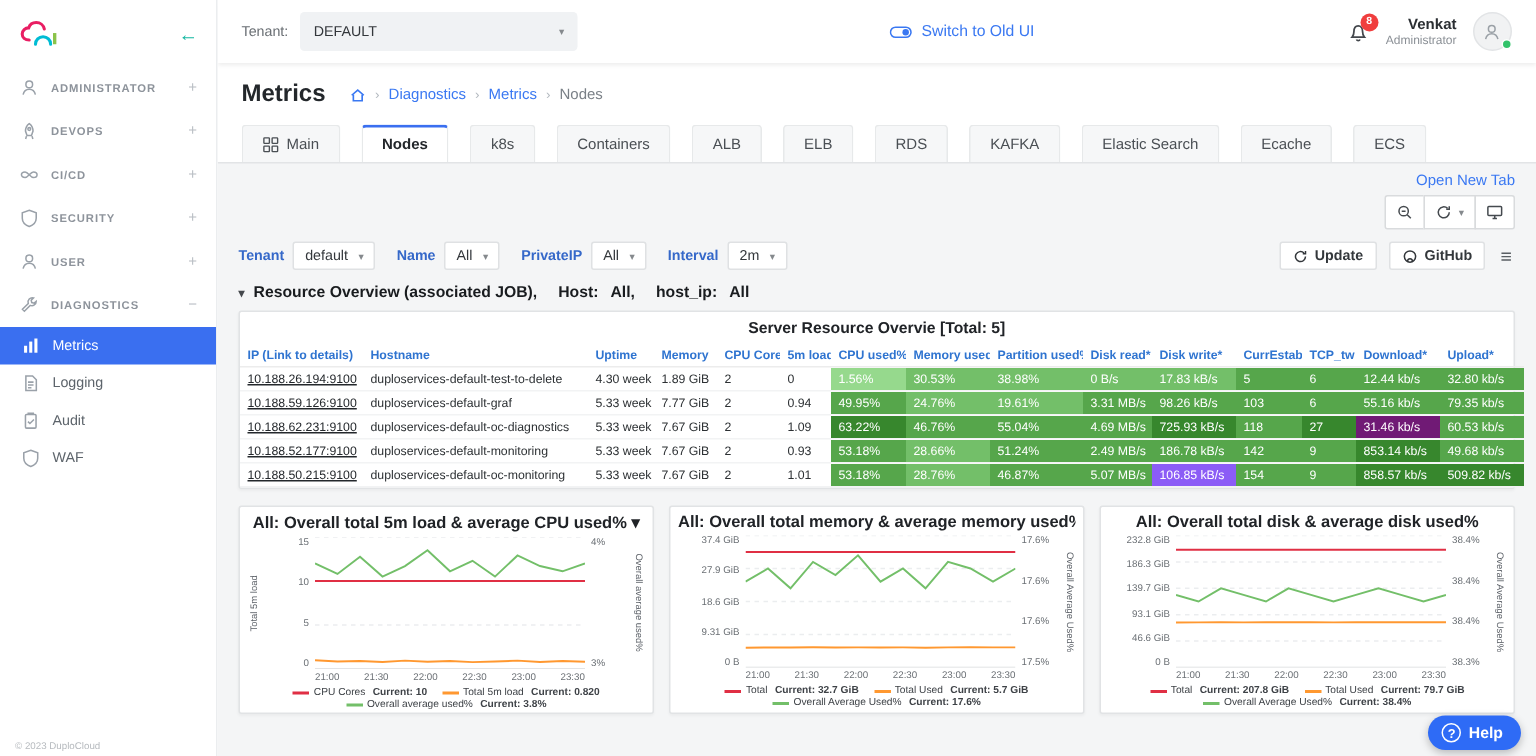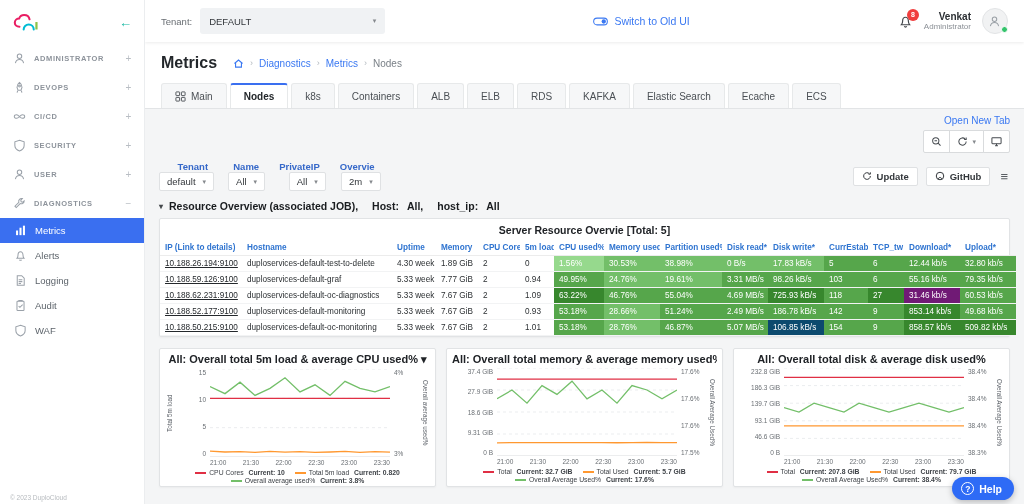--- a/index.html
+++ b/index.html
@@ -43,38 +43,38 @@
   .main{position:absolute;left:145px;top:42px;right:0;bottom:0;display:flex;flex-direction:column;overflow:hidden;}
   .page-head{background:#fff;padding:12px 16px 0;flex:none;}
   .title-row{display:flex;align-items:center;gap:16px;}
   .page-title{font-size:16px;font-weight:bold;color:#23272b;}
   .breadcrumb{display:flex;align-items:center;gap:6px;font-size:10px;}
   .home-ic{color:#3a78f2;display:flex;cursor:pointer;}
   .home-ic svg{width:11px;height:11px;stroke:currentColor;fill:none;stroke-width:1.2;}
   .crumb-link{color:#3a78f2;cursor:pointer;}
   .crumb-current{color:#7a8087;}
   .crumb-sep{color:#b3b9bf;font-size:9px;}
-  .tabs{display:flex;gap:3px;margin-top:11px;}
+  .tabs{display:flex;gap:14px;margin-top:11px;}
   .tab{display:flex;align-items:center;gap:5px;padding:7px 13px 6px;font-size:10px;color:#4a4f54;background:#f6f7f8;border:1px solid #e7e9ea;border-bottom:none;border-radius:3px 3px 0 0;cursor:pointer;white-space:nowrap;}
   .tab.active{background:#fff;border-top:2px solid #3a6ff0;padding-top:5px;color:#23272b;font-weight:bold;}
   .tab svg{width:11px;height:11px;stroke:currentColor;fill:none;stroke-width:1;}
 
   .gray{flex:1;background:#f4f5f6;border-top:1px solid #e2e4e6;padding:2px 14px 2px;position:relative;overflow:hidden;}
   .newtab-row{text-align:right;padding:4px 0 2px;}
   .newtab-link{color:#3a78f2;font-size:10px;cursor:pointer;}
   .time-row{display:flex;justify-content:flex-end;margin-top:2px;}
   .tool-group{display:flex;}
   .tool-btn{display:flex;align-items:center;gap:4px;background:#fff;border:1px solid #d9dbdd;height:23px;padding:0 7px;font-size:9.5px;color:#454a4f;cursor:pointer;margin-left:-1px;}
   .tool-btn:first-child{border-radius:2px 0 0 2px;margin-left:0;}
   .tool-btn:last-child{border-radius:0 2px 2px 0;}
   .tool-btn svg{width:11px;height:11px;stroke:currentColor;fill:none;stroke-width:1.1;}
   .tb-caret{font-size:7px;color:#85898d;}
 
   .filter-row{display:flex;align-items:center;margin-top:8px;}
-  .filter{display:flex;align-items:flex-end;margin-right:14px;flex-direction:column;}
+  .filter{display:flex;align-items:center;margin-right:14px;}
   .filter-label{font-size:9.5px;font-weight:bold;color:#3568c9;margin-right:6px;}
   .filter-box{display:flex;align-items:center;gap:7px;background:#fff;border:1px solid #dfe1e3;border-radius:2px;padding:3px 7px;font-size:9.5px;color:#33373b;cursor:pointer;}
   .filter-caret{font-size:7px;color:#85898d;}
   .filter-right{margin-left:auto;display:flex;align-items:center;gap:8px;}
   .small-btn{display:flex;align-items:center;gap:5px;background:#fff;border:1px solid #dfe1e3;border-radius:2px;padding:3px 8px;font-size:9.5px;color:#33373b;font-weight:bold;cursor:pointer;}
   .small-btn svg{width:10px;height:10px;stroke:currentColor;fill:none;stroke-width:1.2;}
   .hamburger{font-size:13px;color:#5a5f64;cursor:pointer;padding:0 2px;}
 
   .section-row{display:flex;align-items:center;gap:6px;margin-top:9px;font-size:10.5px;font-weight:bold;color:#191c1f;}
   .section-caret{font-size:8px;color:#44484c;}
@@ -182,29 +182,20 @@
     </div>
     <div class="sub-item active">
       <span class="nav-ic">
           <svg viewBox="0 0 14 14">
             <rect class="fill" x="2.2" y="7" width="2.2" height="5"></rect>
             <rect class="fill" x="5.9" y="4" width="2.2" height="8"></rect>
             <rect class="fill" x="9.6" y="1.8" width="2.2" height="10.2"></rect>
           </svg>
         </span>
       <span>Metrics</span>
-    </div>
-    <div class="sub-item">
-      <span class="nav-ic">
-          <svg viewBox="0 0 14 14">
-            <path d="M3.2 10h7.6c-.8-.9-1.1-1.6-1.1-3.3C9.7 4.5 8.6 3 7 3S4.3 4.5 4.3 6.7C4.3 8.4 4 9.1 3.2 10z"></path>
-            <path d="M5.9 11.5a1.2 1.2 0 0 0 2.2 0"></path>
-          </svg>
-        </span>
-      <span>Alerts</span>
     </div>
     <div class="sub-item">
       <span class="nav-ic">
           <svg viewBox="0 0 14 14">
             <path d="M3.5 1.8h4.8L11 4.5v7.7H3.5z"></path>
             <path d="M5 6.2h4M5 8.2h4M5 10.2h2.5"></path>
           </svg>
         </span>
       <span>Logging</span>
     </div>
@@ -378,21 +369,21 @@
         </span>
       </div>
       <div class="filter">
         <span class="filter-label">PrivateIP</span>
         <span class="filter-box">
           <span>All</span>
           <span class="filter-caret">▾</span>
         </span>
       </div>
       <div class="filter">
-        <span class="filter-label">Overvie</span>
+        <span class="filter-label">Interval</span>
         <span class="filter-box">
           <span>2m</span>
           <span class="filter-caret">▾</span>
         </span>
       </div>
       <div class="filter-right">
         <span class="small-btn">
           <svg viewBox="0 0 12 12">
               <path d="M10 6a4 4 0 1 1-1.2-2.8"></path>
               <path d="M10 1.6v2.2H7.8"></path>
@@ -534,21 +525,21 @@
               <td class="link">10.188.50.215:9100</td>
               <td>duploservices-default-oc-monitoring</td>
               <td>5.33 week</td>
               <td>7.67 GiB</td>
               <td>2</td>
               <td>1.01</td>
               <td class="green" style="background-color: rgb(86, 166, 75);">53.18%</td>
               <td class="green" style="background-color: rgb(115, 191, 105);">28.76%</td>
               <td class="green" style="background-color: rgb(86, 166, 75);">46.87%</td>
               <td class="green" style="background-color: rgb(86, 166, 75);">5.07 MB/s</td>
-              <td class="green" style="background-color: #0c4a6e;">106.85 kB/s</td>
+              <td class="green" style="background-color: #8b5cf6;">106.85 kB/s</td>
               <td class="green" style="background-color: rgb(86, 166, 75);">154</td>
               <td class="green" style="background-color: rgb(86, 166, 75);">9</td>
               <td class="green" style="background-color: rgb(55, 135, 45);">858.57 kb/s</td>
               <td class="green" style="background-color: rgb(55, 135, 45);">509.82 kb/s</td>
             </tr>
           </tbody>
       </table>
     </div>
 
     <div class="charts-row">

